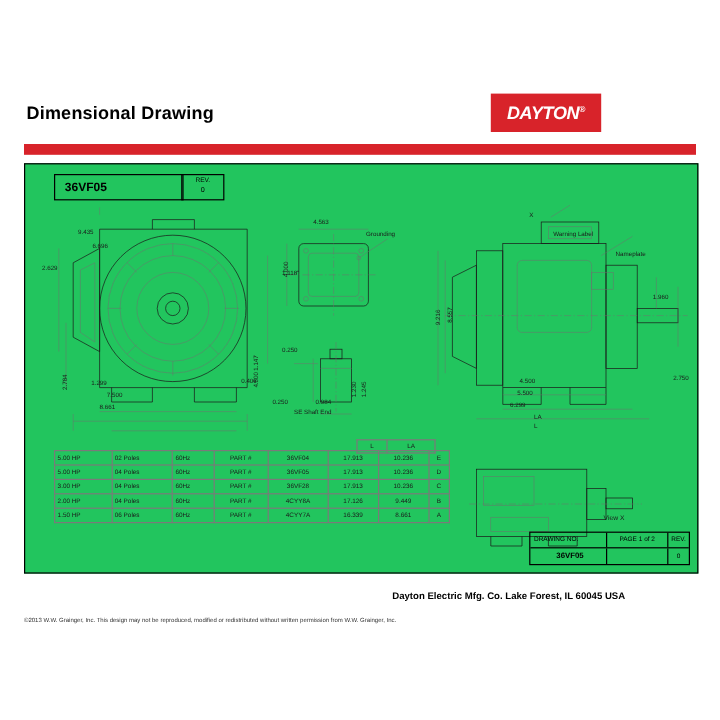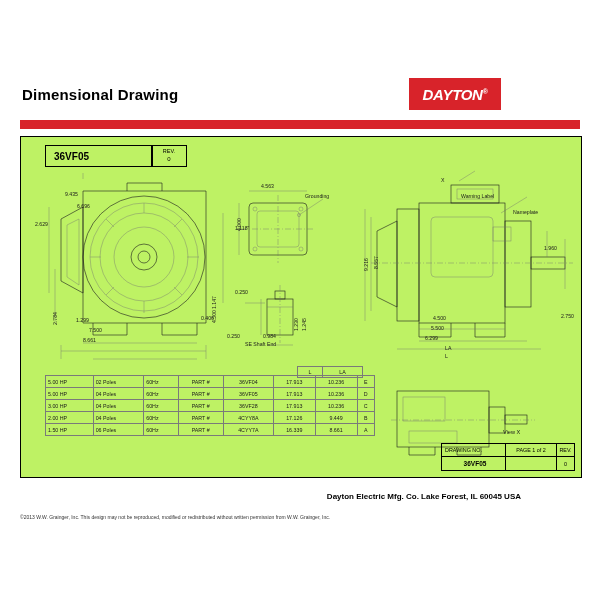--- a/index.html
+++ b/index.html
@@ -7,21 +7,21 @@
   .page{position:relative;width:521px;height:600px;}
 
   
   .title{position:absolute;left:22px;top:86px;font-size:15px;font-weight:bold;color:#000;letter-spacing:.2px;}
   .brand{position:absolute;right:20px;top:78px;width:92px;height:32px;background:#d8232a;display:flex;align-items:center;justify-content:center;}
   .brand-text{color:#fff;font-size:15px;font-weight:bold;font-style:italic;letter-spacing:-.3px;}
   .brand-text sup{font-size:7px;vertical-align:super;font-style:normal;}
   .redbar{position:absolute;left:20px;top:120px;width:560px;height:9px;background:#d8232a;}
 
   
-  .frame{position:absolute;left:20px;top:136px;width:560px;height:340px;border:1px solid #000;background:#bef264;}
+  .frame{position:absolute;left:20px;top:136px;width:560px;height:340px;border:1px solid #000;background:#22c55e;}
 
   .partbox{position:absolute;left:24px;top:8px;width:106px;height:20px;border:1px solid #000;display:flex;align-items:center;}
   .partbox .pn{font-size:10px;font-weight:bold;padding-left:8px;}
   .revbox{position:absolute;left:130px;top:8px;width:34px;height:20px;border:1px solid #000;}
   .revbox .rl{font-size:5.5px;text-align:center;line-height:8px;padding-top:1px;}
   .revbox .rv{font-size:6px;text-align:center;line-height:8px;}
 
   
   .dim{position:absolute;font-size:5.2px;color:#1b1b1b;white-space:nowrap;font-family:"Liberation Sans",sans-serif;}
   .dim.v{transform-origin:left top;transform:rotate(-90deg);}

